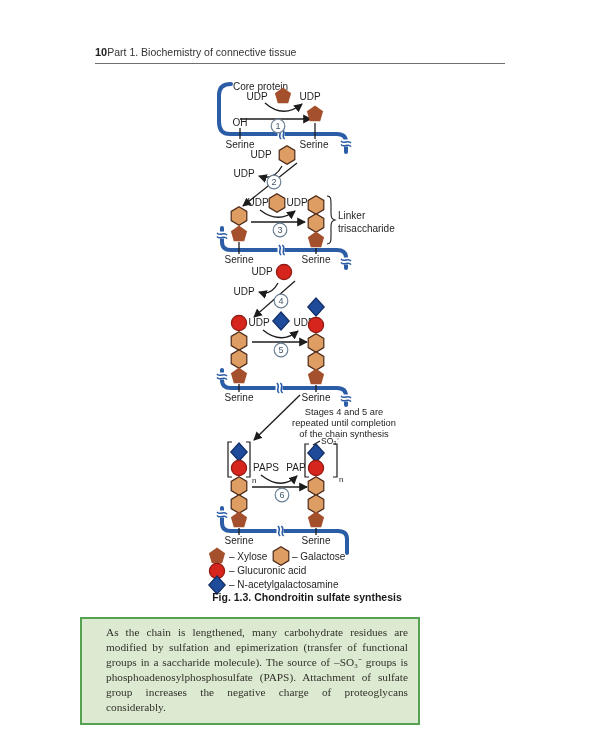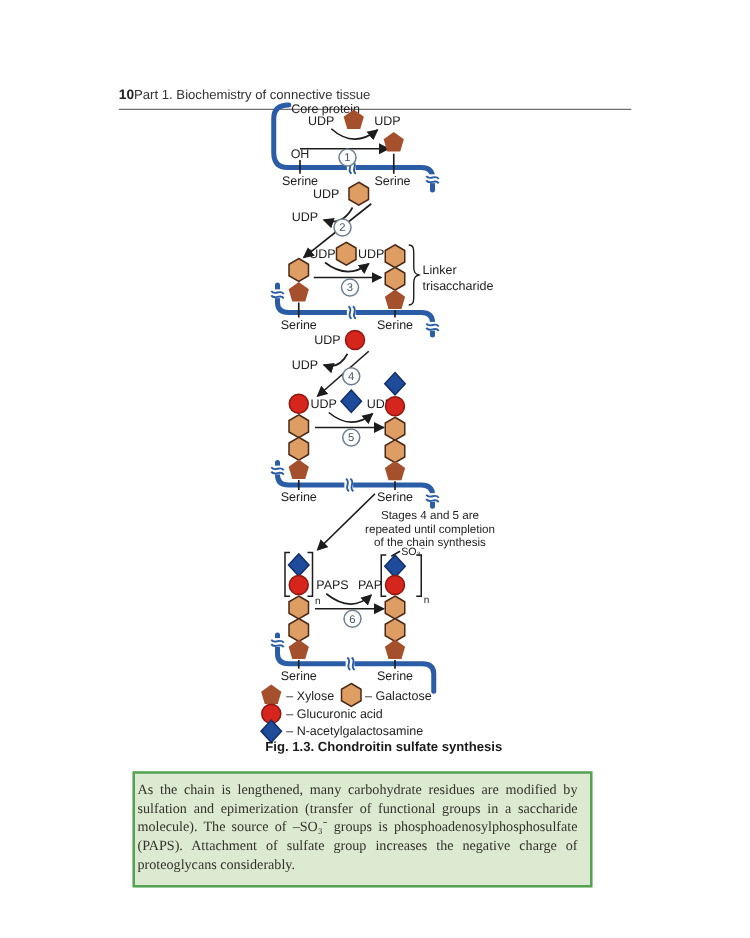--- a/index.html
+++ b/index.html
@@ -7,21 +7,21 @@
     width:600px;height:750px;position:relative;background:#ffffff;
     font-family:"Liberation Sans", sans-serif;color:#1e1e1e;overflow:hidden;
   }
   
   .page-header{
     position:absolute;left:95px;right:95px;top:46px;
     display:flex;align-items:flex-end;
     border-bottom:1.3px solid #6f6f6f;padding-bottom:5px;
   }
   .page-num{font-size:11px;font-weight:bold;color:#222;}
-  .running-head{font-size:10.5px;color:#333;margin-top:24px;}
+  .running-head{font-size:10.5px;color:#333;}
   
   svg.fig{position:absolute;left:0;top:0;width:600px;height:750px;}
   .chain{stroke:var(--chain-blue);stroke-width:4;fill:none;stroke-linecap:round;stroke-linejoin:round;}
   .sq{stroke:var(--chain-blue);stroke-width:1.5;fill:none;}
   .sqgap{fill:#ffffff;stroke:none;}
   .rxn{stroke:#1c1c1c;stroke-width:1.3;fill:none;}
   .tick{stroke:#1c1c1c;stroke-width:1.3;fill:none;}
   .bracket{stroke:#1c1c1c;stroke-width:1.2;fill:none;}
   .brace{stroke:#1c1c1c;stroke-width:1.1;fill:none;}
   .shape-xyl{fill:var(--xylose);stroke:var(--xylose-outline);stroke-width:1.2;}
@@ -31,23 +31,23 @@
   .stagec{fill:#ffffff;stroke:#6b7f93;stroke-width:1.2;}
   text{font-family:"Liberation Sans", sans-serif;font-size:10px;fill:#1e1e1e;}
   text.small{font-size:9.3px;}
   text.sub{font-size:8px;}
   text.so3{font-size:8.5px;}
   text.stagen{font-size:9px;fill:#44586c;}
   text.caption{font-size:10.5px;font-weight:bold;fill:#1a1a1a;}
   .mid{text-anchor:middle;}
   
   .note-box{
-    position:absolute;left:106px;top:617px;width:368px;box-sizing:border-box;
+    position:absolute;left:80px;top:617px;width:340px;box-sizing:border-box;
     background:var(--note-bg);border:2px solid var(--note-border);
-    padding:6px 10px 8px 2px;
+    padding:6px 10px 8px 24px;
   }
   .note-box p{
     margin:0;font-family:"Liberation Serif", serif;font-size:11.3px;line-height:1.33;
     color:#33312a;text-align:justify;
   }
 </style>
 </head>
 <body>
 
 <div class="page-header">

